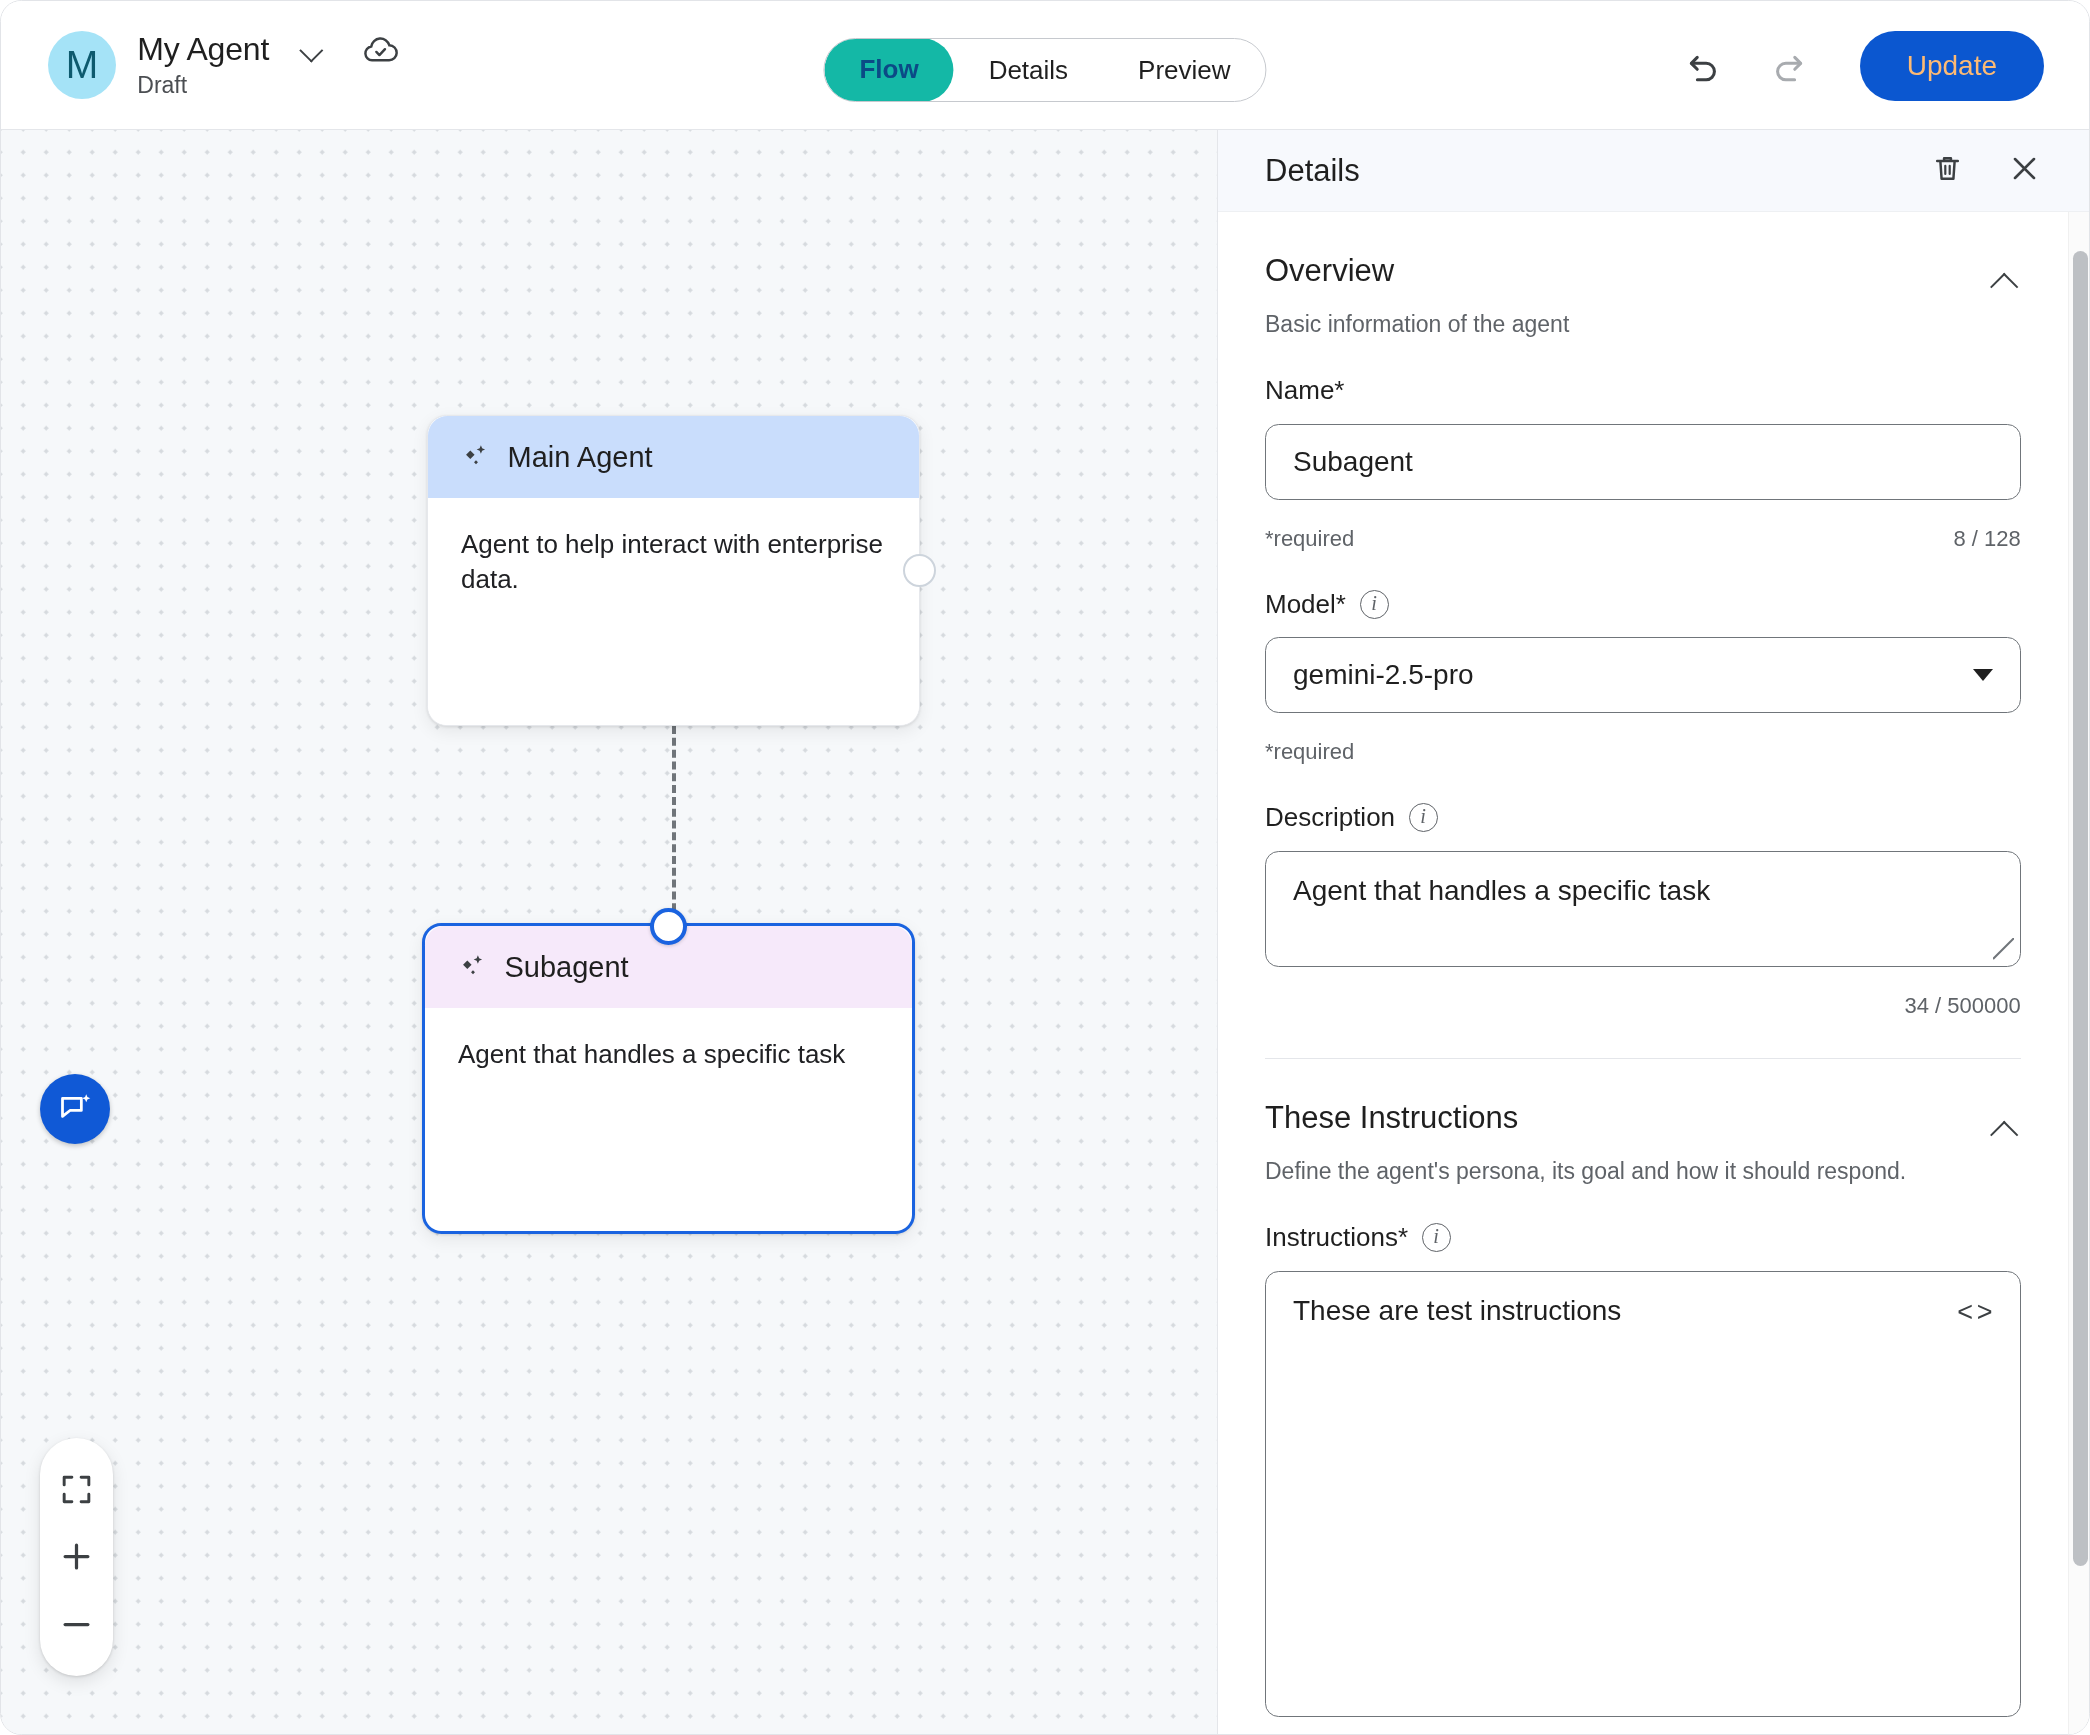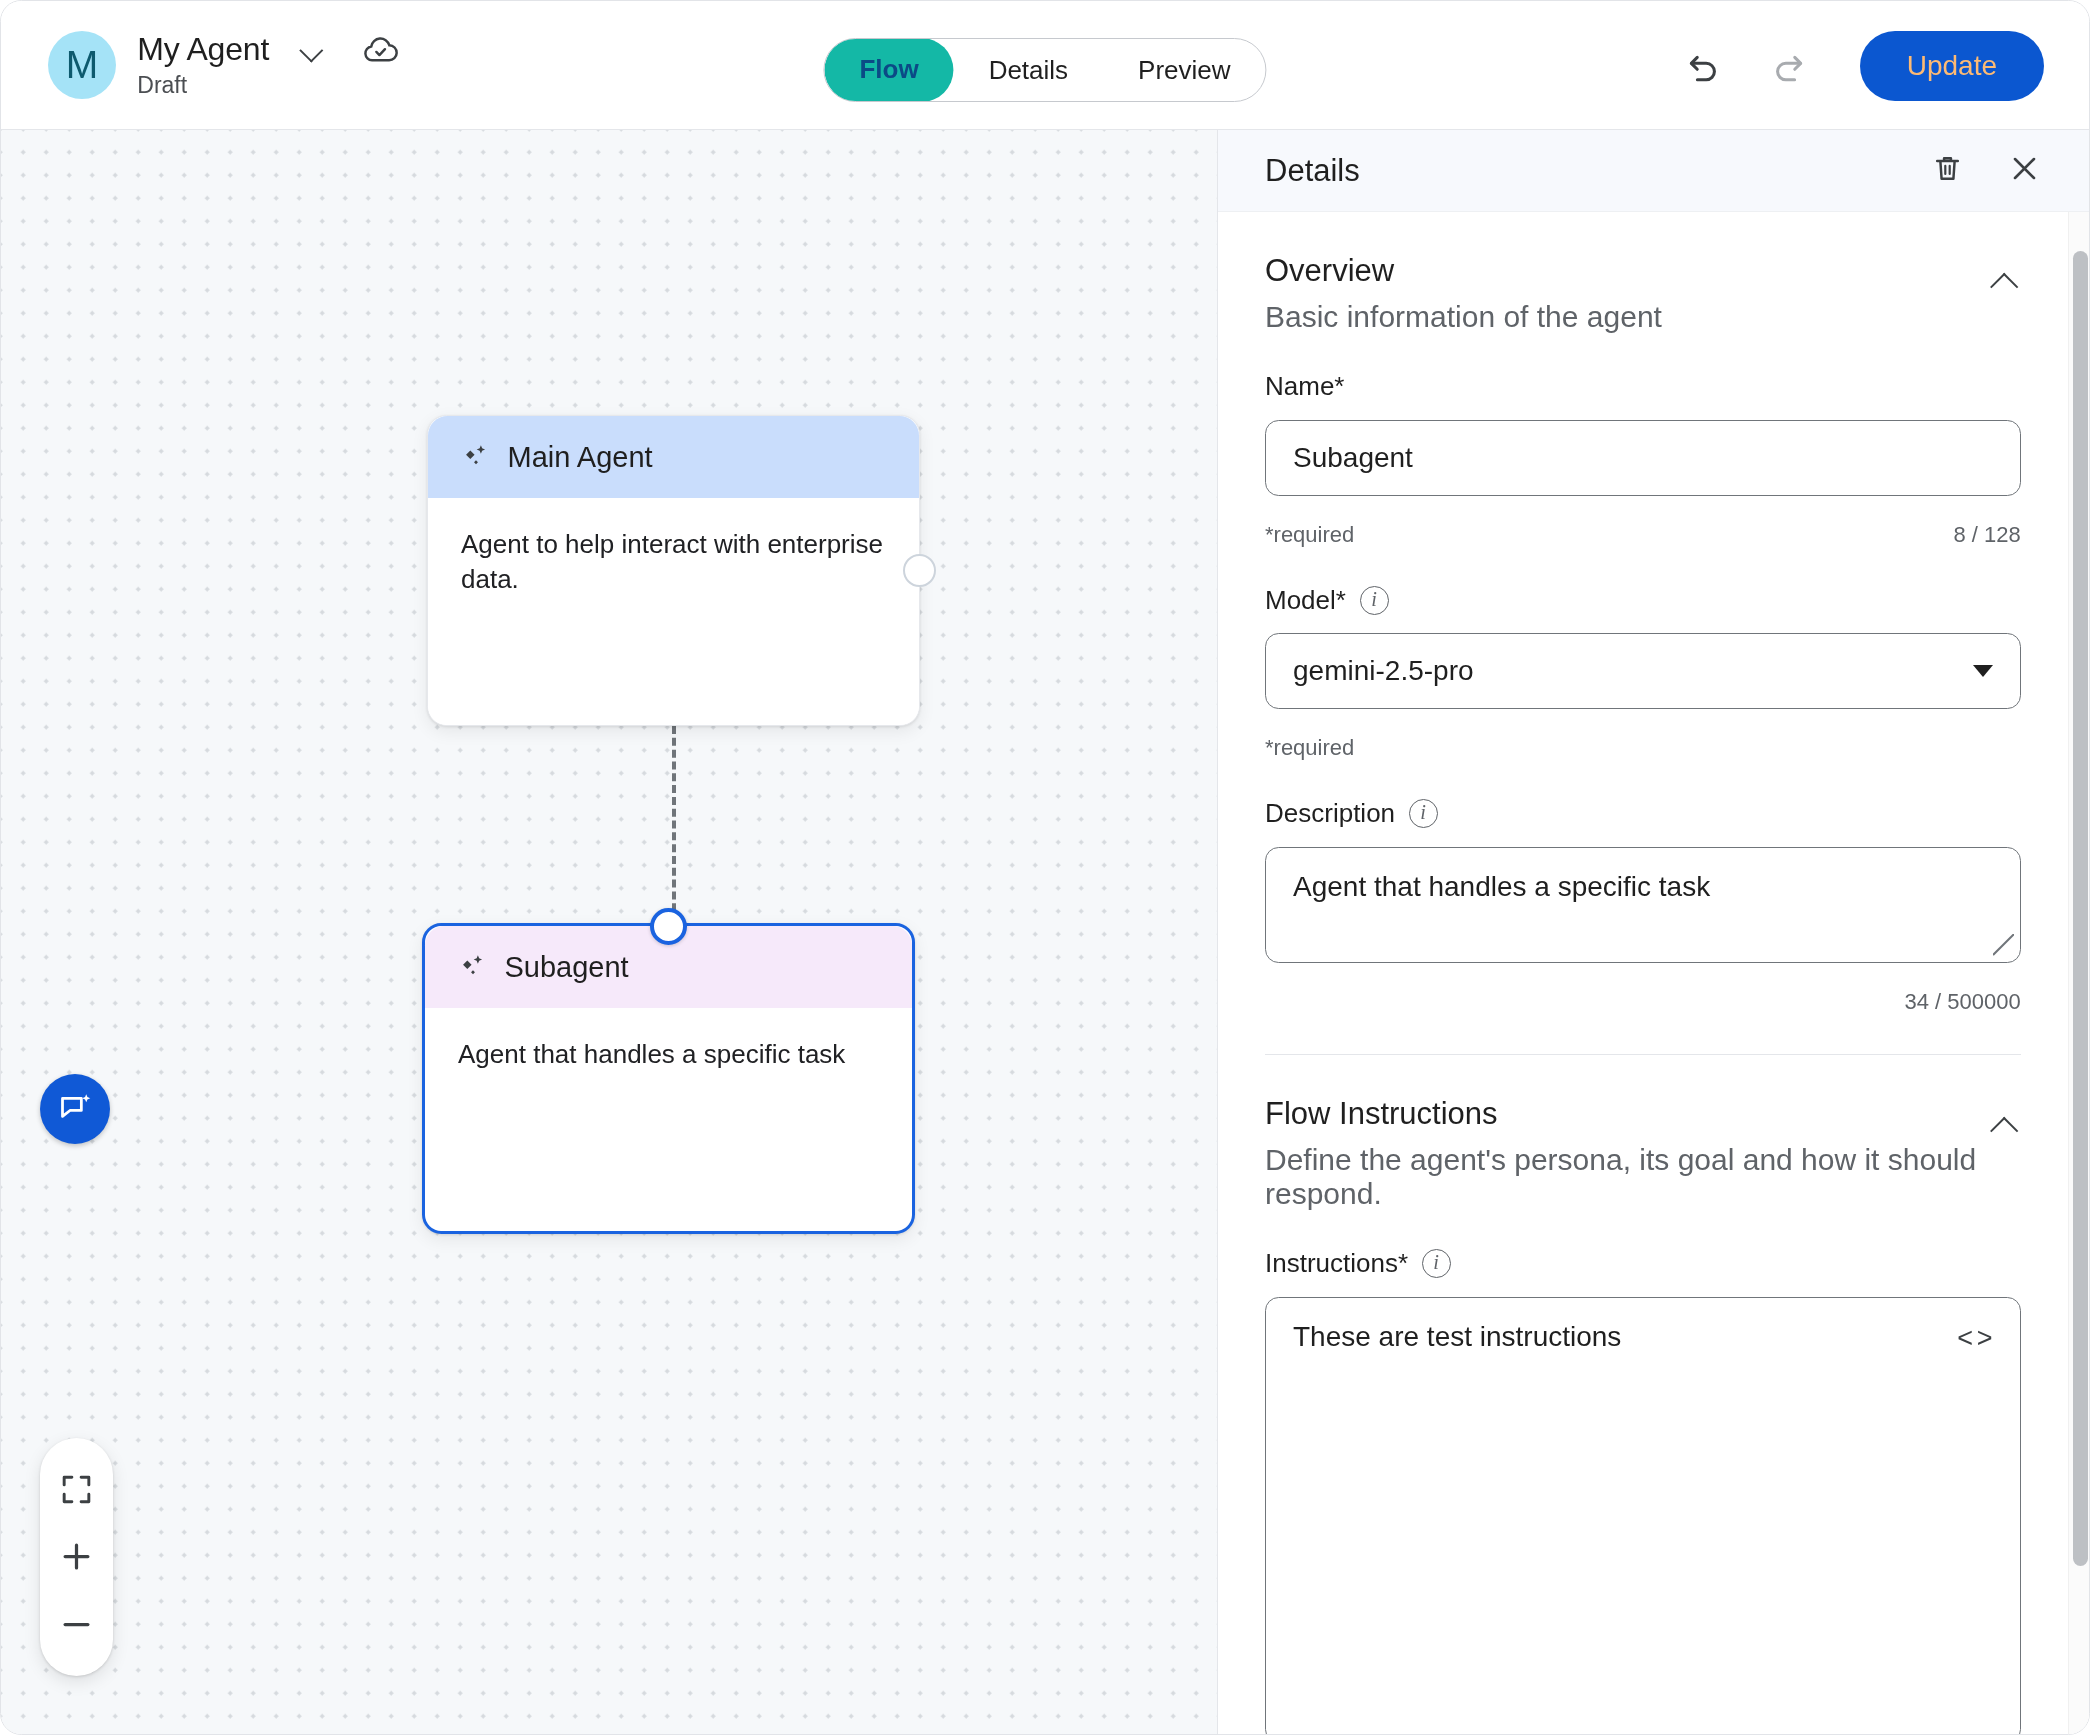--- a/index.html
+++ b/index.html
@@ -182,21 +182,21 @@
 
   .panel-body {
     position: absolute; left: 0; right: 21.3px; top: 82px; bottom: 0;
     padding: 0 47px;
     overflow: hidden;
   }
 
   .section-head { display: flex; align-items: flex-start; padding-top: 41px; }
   .section-head .txt { flex: 1; }
   .section-title { font-size: 31px; color: #1f1f1f; }
-  .section-sub { font-size: 30px; color: #5f6368; margin-top: 11px; }
+  .section-sub { font-size: 23px; color: #5f6368; margin-top: 22px; }
   .chev-up {
     width: 33px; height: 33px; position: relative; margin-top: 13.6px; cursor: pointer;
   }
   .chev-up::after {
     content: ""; position: absolute; left: 5.8px; top: 10.7px;
     width: 18.4px; height: 18.4px;
     border-left: 2.9px solid #3c4043; border-top: 2.9px solid #3c4043;
     transform: rotate(45deg);
   }
 
@@ -431,21 +431,21 @@
         </div>
         <div class="helper-row right-only">
           <span>34 / 500000</span>
         </div>
       </div>
 
       <div class="divider"></div>
 
       <div class="section-head">
         <div class="txt">
-          <div class="section-title">Flow Instructions</div>
+          <div class="section-title">These Instructions</div>
           <div class="section-sub">Define the agent's persona, its goal and how it should respond.</div>
         </div>
         <span class="chev-up"></span>
       </div>
 
       <div class="field">
         <div class="field-label">
           <span>Instructions*</span>
           <span class="info-icon">i</span>
         </div>

